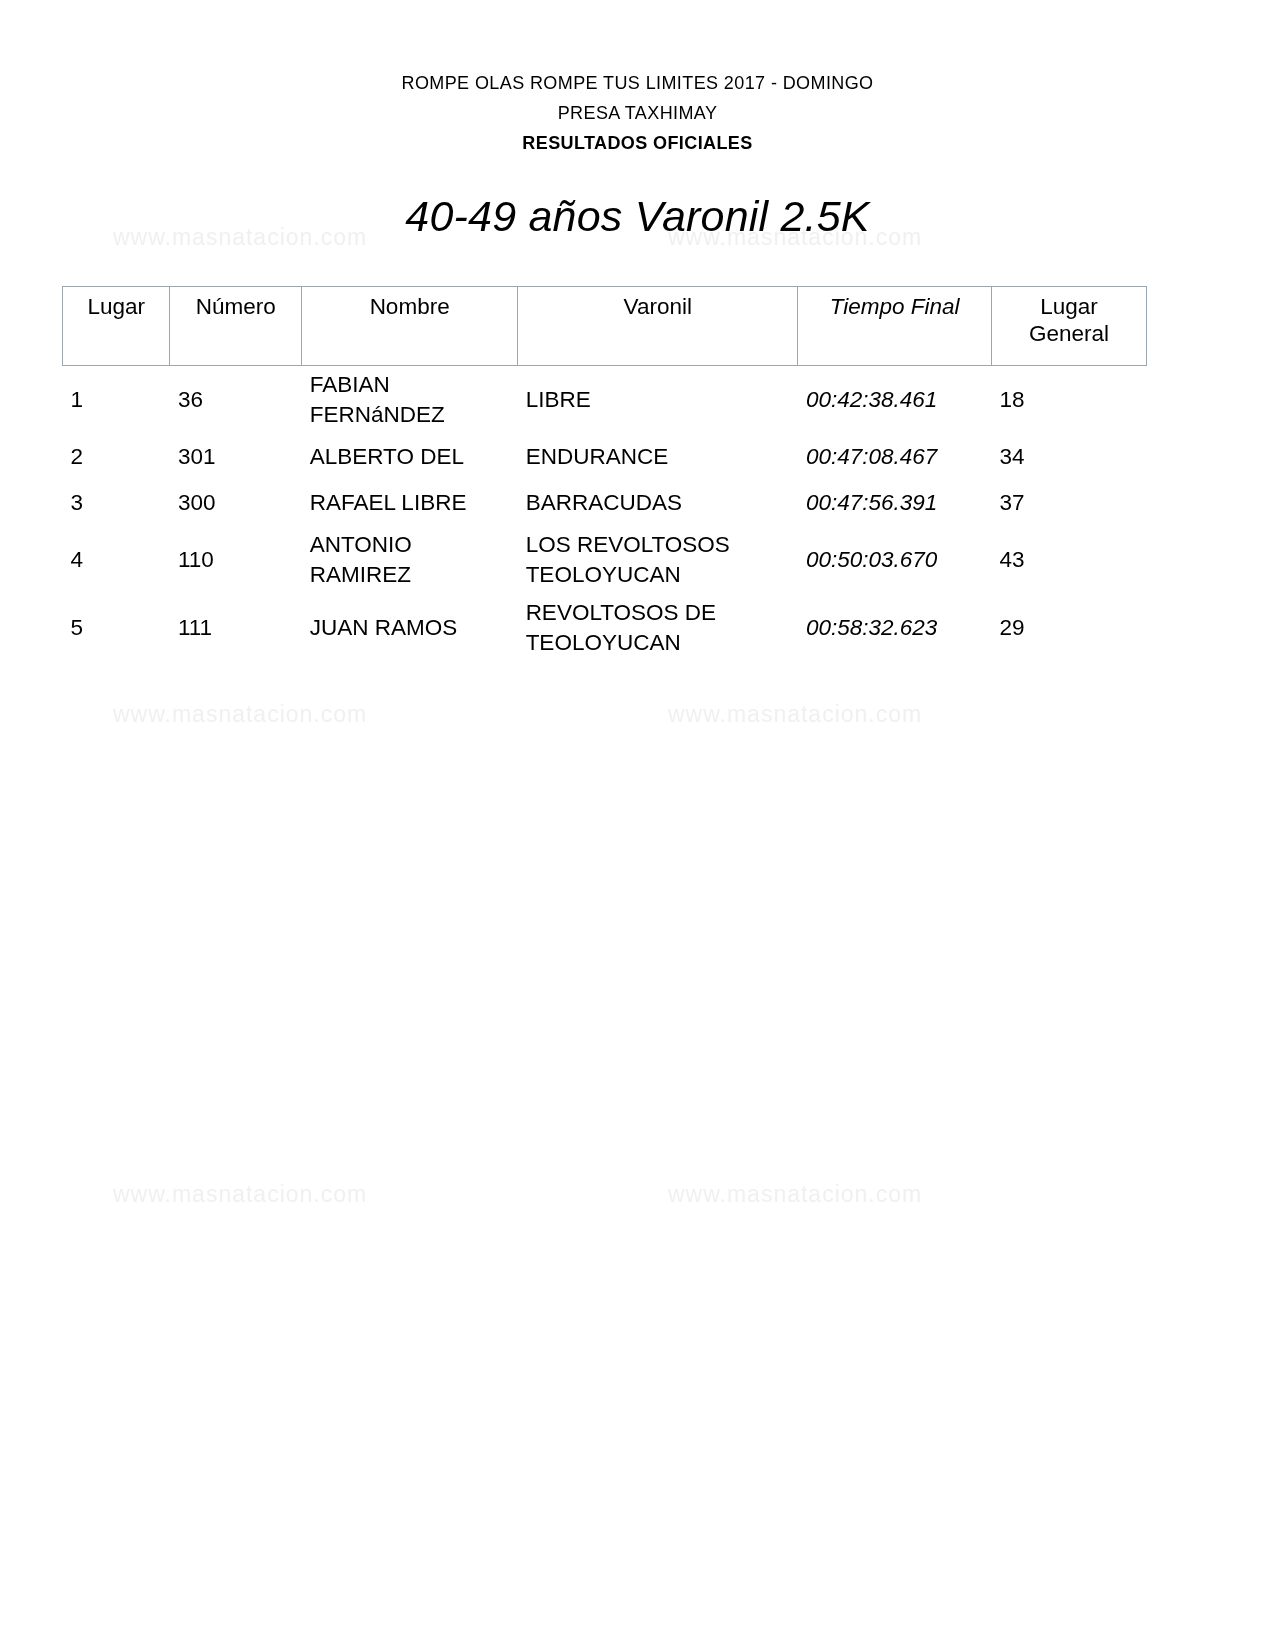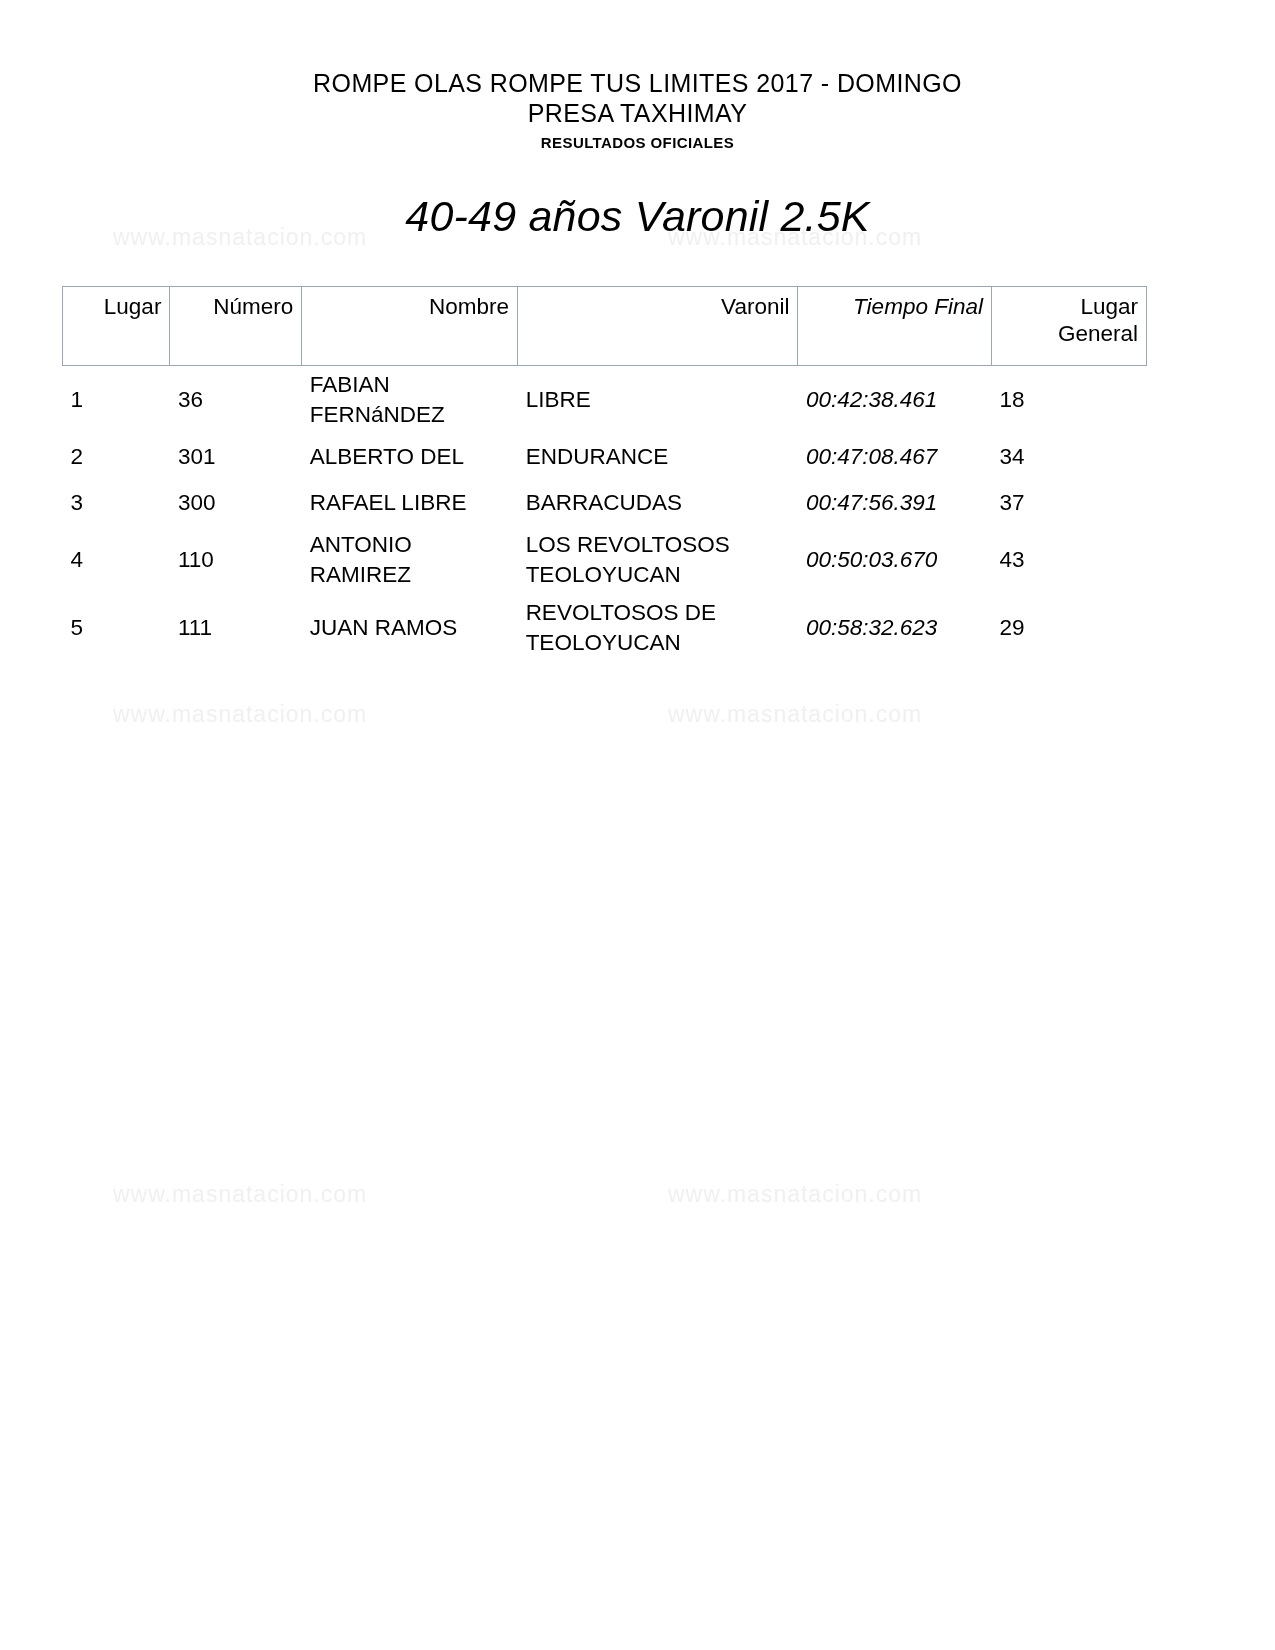--- a/index.html
+++ b/index.html
@@ -43,26 +43,26 @@
 
   
   .header {
     position: absolute;
     left: 0;
     top: 68px;
     width: 1275px;
     text-align: center;
   }
   .header .line {
-    font-size: 25px;
+    font-size: 18px;
     line-height: 30px;
     letter-spacing: 0.4px;
   }
   .header .line-bold {
-    font-size: 15px;
+    font-size: 18px;
     line-height: 30px;
     font-weight: bold;
     letter-spacing: 0.4px;
   }
 
   .doc-title {
     position: absolute;
     left: 0;
     top: 190px;
     width: 1275px;
@@ -78,21 +78,21 @@
     position: absolute;
     left: 62px;
     top: 286px;
     width: 1085px;
     border-collapse: collapse;
     font-size: 22.5px;
   }
   .results-table th {
     border: 1px solid #9aa7b0;
     font-weight: normal;
-    text-align: right;
+    text-align: center;
     vertical-align: top;
     padding: 6px 8px 10px 8px;
     line-height: 27px;
     height: 62px;
     margin-top: 36px;
   }
   .results-table td {
     border: none;
     text-align: left;
     vertical-align: middle;

